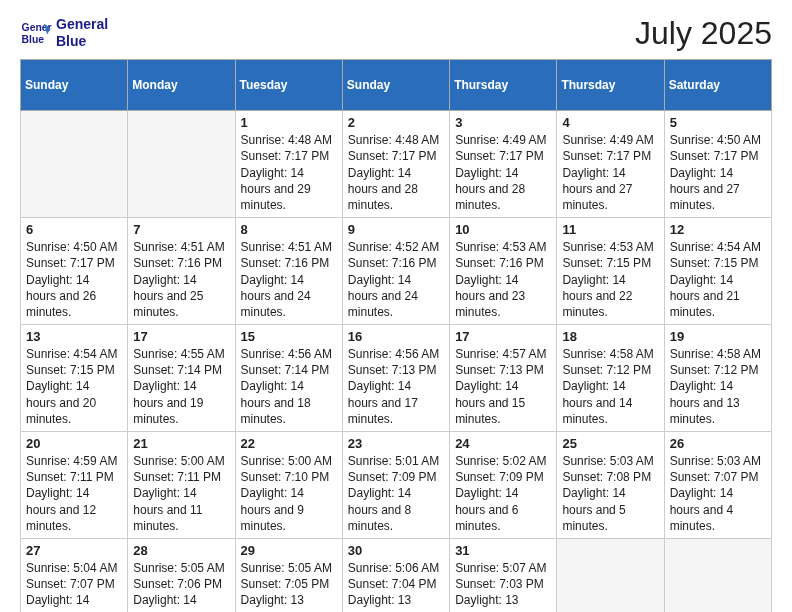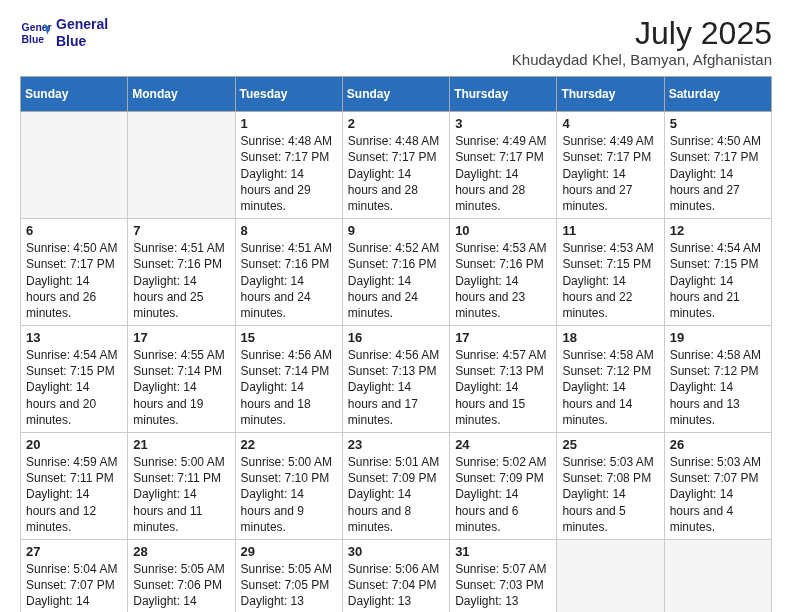--- a/index.html
+++ b/index.html
@@ -47,21 +47,21 @@
     .calendar-table {
       width: 100%;
       border-collapse: collapse;
       table-layout: fixed;
     }
     .calendar-table th {
       background: #2a6ebb;
       color: #fff;
       font-size: 12px;
       font-weight: bold;
-      padding: 10px 4px;
+      padding: 18px 4px;
       border: 1px solid #aaa;
       text-align: left;
     }
     .calendar-table td {
       border: 1px solid #ccc;
       vertical-align: top;
       padding: 4px 5px;
       font-size: 10px;
       color: #222;
       background: #fff;
@@ -93,21 +93,20 @@
         <text x="2" y="32" font-size="13" font-weight="bold" fill="#1a1a8c" font-family="Arial">Blue</text>
         <polygon points="30,8 38,14 34,22" fill="#2a6ebb"></polygon>
       </svg>
       <div style="display:flex;flex-direction:column;justify-content:center;">
         <span style="font-size:14px;font-weight:bold;color:#1a1a8c;line-height:1.2;">General</span>
         <span style="font-size:14px;font-weight:bold;color:#1a1a8c;line-height:1.2;">Blue</span>
       </div>
     </div>
     <div class="title-block">
       <div class="main-title">July 2025</div>
-      <div class="subtitle">Khudaydad Khel, Bamyan, Afghanistan</div>
     </div>
   </div>
 
   <table class="calendar-table">
     <thead>
       <tr>
       <th>Sunday</th>
           <th>Monday</th>
           <th>Tuesday</th>
           <th>Sunday</th>

